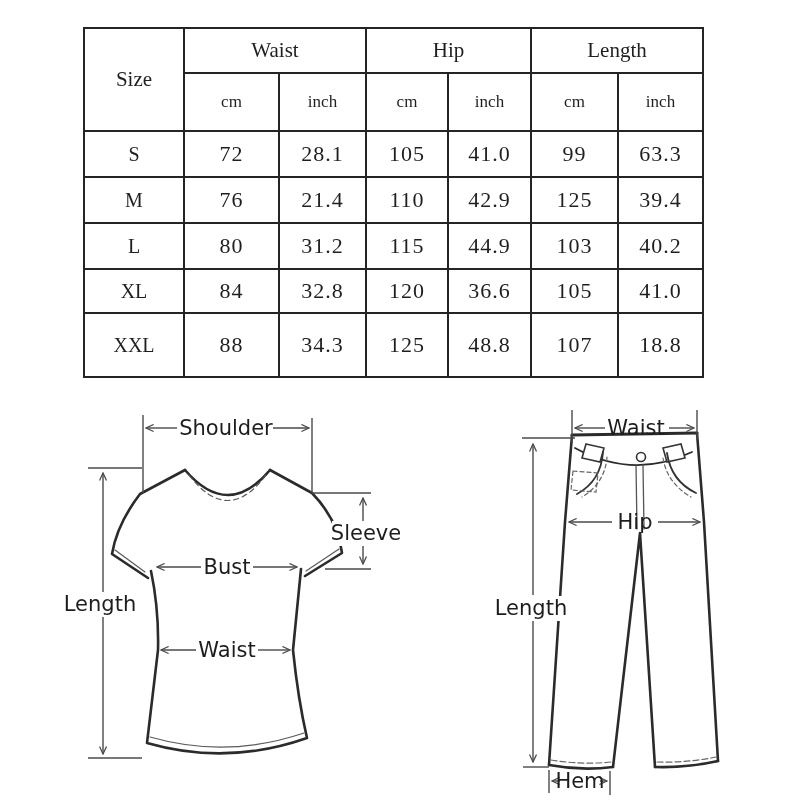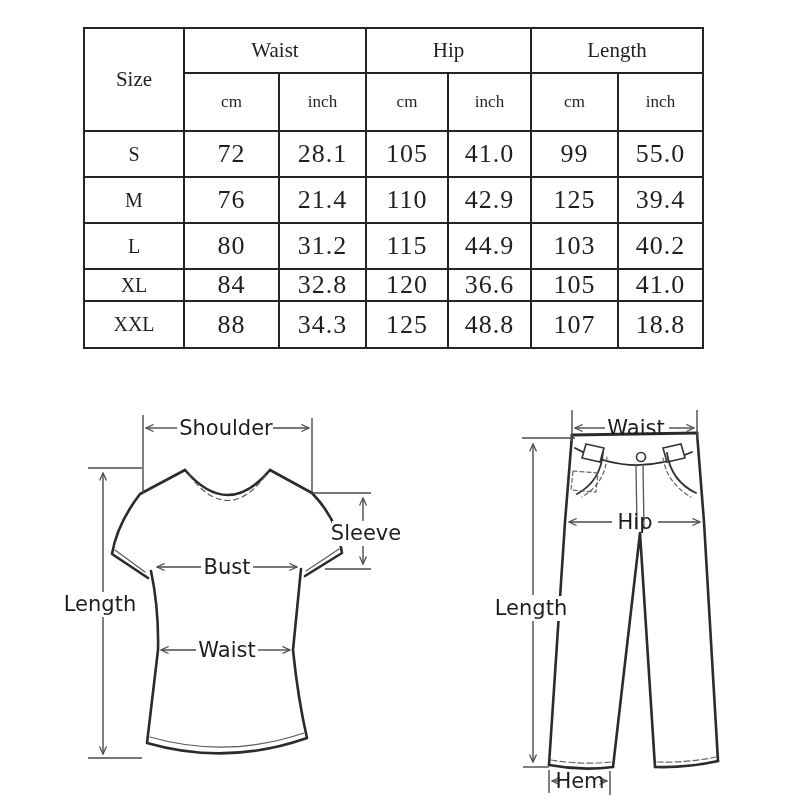--- a/index.html
+++ b/index.html
@@ -13,21 +13,21 @@
     border-collapse:collapse;table-layout:fixed;
     font-family:"Liberation Serif","DejaVu Serif",serif;color:#1f1f1f;
   }
   .size-table td{
     border:2px solid #242424;text-align:center;vertical-align:middle;padding:0;
     background:#ffffff;
   }
   .size-table td.grp{font-size:21px;}
   .size-table td.unit{font-size:17px;}
   .size-table td.szc{font-size:20px;}
-  .size-table td.val{font-size:26px;letter-spacing:1px;}
+  .size-table td.val{font-size:22px;letter-spacing:1px;}
   
   .shirt-svg{position:absolute;left:55px;top:393px;}
   .pants-svg{position:absolute;left:465px;top:393px;}
   svg text{
     font-family:"DejaVu Sans", sans-serif;font-size:21px;fill:#1d1d1d;
   }
 </style>
 </head>
 <body>
 
@@ -56,50 +56,50 @@
     <td class="unit">cm</td>
     <td class="unit">inch</td>
   </tr>
   <tr style="height:46px">
     <td class="szc">S</td>
     <td class="val">72</td>
     <td class="val">28.1</td>
     <td class="val">105</td>
     <td class="val">41.0</td>
     <td class="val">99</td>
-    <td class="val">55.0</td>
+    <td class="val">63.3</td>
   </tr>
   <tr style="height:46px">
     <td class="szc">M</td>
     <td class="val">76</td>
     <td class="val">21.4</td>
     <td class="val">110</td>
     <td class="val">42.9</td>
     <td class="val">125</td>
     <td class="val">39.4</td>
   </tr>
   <tr style="height:46px">
     <td class="szc">L</td>
     <td class="val">80</td>
     <td class="val">31.2</td>
     <td class="val">115</td>
     <td class="val">44.9</td>
     <td class="val">103</td>
     <td class="val">40.2</td>
   </tr>
-  <tr style="height:28px">
+  <tr style="height:44px">
     <td class="szc">XL</td>
     <td class="val">84</td>
     <td class="val">32.8</td>
     <td class="val">120</td>
     <td class="val">36.6</td>
     <td class="val">105</td>
     <td class="val">41.0</td>
   </tr>
-  <tr style="height:47px">
+  <tr style="height:64px">
     <td class="szc">XXL</td>
     <td class="val">88</td>
     <td class="val">34.3</td>
     <td class="val">125</td>
     <td class="val">48.8</td>
     <td class="val">107</td>
     <td class="val">18.8</td>
   </tr>
 </tbody>
   </table>

